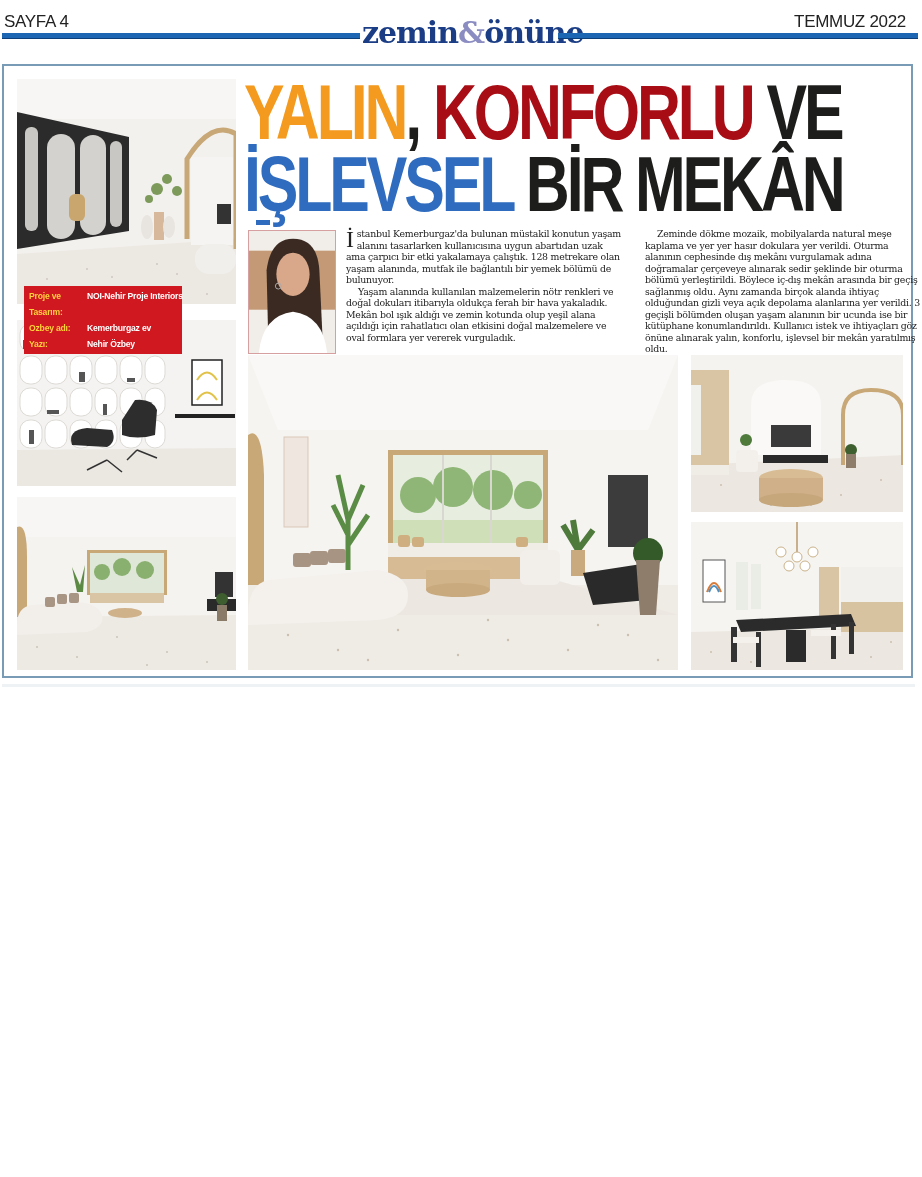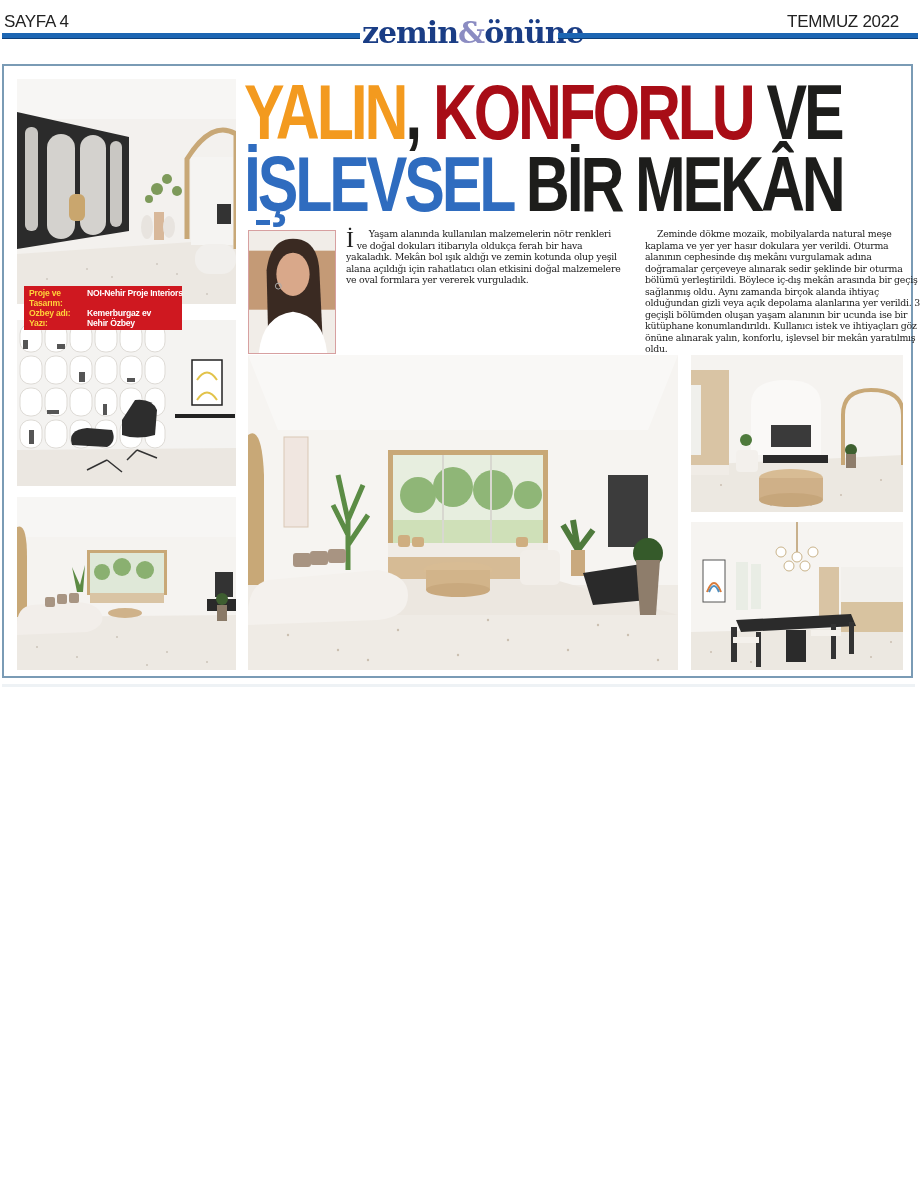--- a/index.html
+++ b/index.html
@@ -1,21 +1,21 @@
 <!DOCTYPE html>
 <html><head>
 <meta charset="utf-8">
 <style>
   html, body { margin:0; padding:0; background:#ffffff; }
   body { width:922px; height:1177px; position:relative; overflow:hidden; font-family:"DejaVu Serif", serif; }
   .abs { position:absolute; }
   
   .page-num, .date { top:12px; font-family:Liberation Sans, sans-serif; font-size:17px; color:#222; letter-spacing:-0.3px; }
   .page-num { left:4px; }
-  .date { right:23px; }
+  .date { right:16px; }
   .rule { top:33px; height:5px; background:#1d66b3; border-bottom:1px solid #0d3f7a; }
   .rule.left { left:2px; width:358px; }
   .rule.right { left:558px; width:360px; }
   .masthead { left:362px; top:16px; width:194px; text-align:center; font-family:"DejaVu Serif", serif; font-weight:bold; font-size:30px; color:#1a3d85; letter-spacing:-1px; line-height:34px; }
   .masthead .amp { color:#8b8cc2; }
   
   .frame { left:2px; top:64px; width:911px; height:614px; border:2px solid #7a9bb5; background:#fff; box-sizing:border-box; }
   .under-rule { left:2px; top:684px; width:913px; height:3px; background:#eef2f5; }
   
   .photo { overflow:hidden; }
@@ -26,21 +26,21 @@
   .hl2 { top:146px; left:244px; font-size:78px; line-height:76px; white-space:nowrap; transform:scaleX(0.78); transform-origin:left top; }
   .orange { color:#f39a1f; }
   .red { color:#a80d16; }
   .black { color:#1d1d1b; }
   .blue { color:#2f6cbf; }
   
   .col { font-family:"DejaVu Serif", serif; font-size:9.4px; line-height:11.5px; color:#222; letter-spacing:-0.25px; text-align:left; }
   .col p { margin:0; text-indent:12px; }
   .dropcap { float:left; font-size:24px; line-height:20px; margin:1px 3px 0 0; font-family:"Liberation Serif", serif; }
   
-  .credits { left:24px; top:286px; width:158px; background:#cf1820; padding:2px 4px 2px 5px; box-sizing:border-box; font-family:"Liberation Sans", sans-serif; font-weight:bold; font-size:8.6px; line-height:10px; letter-spacing:-0.2px; }
+  .credits { left:24px; top:286px; width:158px; background:#cf1820; padding:2px 4px 2px 5px; box-sizing:border-box; font-family:"Liberation Sans", sans-serif; font-weight:bold; font-size:8.6px; line-height:16px; letter-spacing:-0.2px; }
   .credits .row { display:flex; }
   .credits .k { color:#ffd23a; width:58px; flex:none; }
   .credits .v { color:#ffffff; white-space:nowrap; }
   
   .author-photo { left:248px; top:230px; width:88px; height:124px; border:1px solid #d7a0a0; box-sizing:border-box; }
   .author-tag { left:262px; top:355px; width:60px; height:14px; background:#cf1820; color:#fff; font-family:"Liberation Sans", sans-serif; font-weight:bold; font-size:8px; line-height:14px; text-align:center; }
   .accent-dash { left:256px; top:220px; width:14px; height:5px; background:#2f6cbf; }
 </style>
 </head>
 <body>
@@ -210,20 +210,21 @@
     <path d="M 20 124 L 18 40 Q 22 8 45 8 Q 70 8 72 40 L 76 124 Z" fill="#3a2a22"></path>
     <ellipse cx="45" cy="44" rx="17" ry="22" fill="#d9a88a"></ellipse>
     <path d="M 10 124 Q 14 86 45 82 Q 76 86 80 124 Z" fill="#ffffff"></path>
     <circle cx="30" cy="56" r="3" fill="none" stroke="#aaa" stroke-width="1"></circle>
   </svg>
 </div>
 <div class="abs author-tag">Nehir ÖZBEY</div>
 
 <div class="abs col" style="left:346px;top:228px;width:278px;">
   <span class="dropcap">İ</span>
+  <p style="text-indent:0">stanbul Kemerburgaz'da bulunan müstakil konutun yaşam alanını tasarlarken kullanıcısına uygun abartıdan uzak ama çarpıcı bir etki yakalamaya çalıştık. 128 metrekare olan yaşam alanında, mutfak ile bağlantılı bir yemek bölümü de bulunuyor.</p>
   <p>Yaşam alanında kullanılan malzemelerin nötr renkleri ve doğal dokuları itibarıyla oldukça ferah bir hava yakaladık. Mekân bol ışık aldığı ve zemin kotunda olup yeşil alana açıldığı için rahatlatıcı olan etkisini doğal malzemelere ve oval formlara yer vererek vurguladık.</p>
 </div>
 <div class="abs col" style="left:645px;top:228px;width:276px;">
   <p>Zeminde dökme mozaik, mobilyalarda natural meşe kaplama ve yer yer hasır dokulara yer verildi. Oturma alanının cephesinde dış mekânı vurgulamak adına doğramalar çerçeveye alınarak sedir şeklinde bir oturma bölümü yerleştirildi. Böylece iç-dış mekân arasında bir geçiş sağlanmış oldu. Aynı zamanda birçok alanda ihtiyaç olduğundan gizli veya açık depolama alanlarına yer verildi. 3 geçişli bölümden oluşan yaşam alanının bir ucunda ise bir kütüphane konumlandırıldı. Kullanıcı istek ve ihtiyaçları göz önüne alınarak yalın, konforlu, işlevsel bir mekân yaratılmış oldu.</p>
 </div>
 
 <div class="abs photo" style="left:248px;top:355px;width:430px;height:315px;">
   <svg viewBox="0 0 430 315" preserveAspectRatio="none">
     <rect width="430" height="315" fill="#f6f4f1"></rect>
     <polygon points="0,0 430,0 400,75 30,75" fill="#f9f8f6"></polygon>

